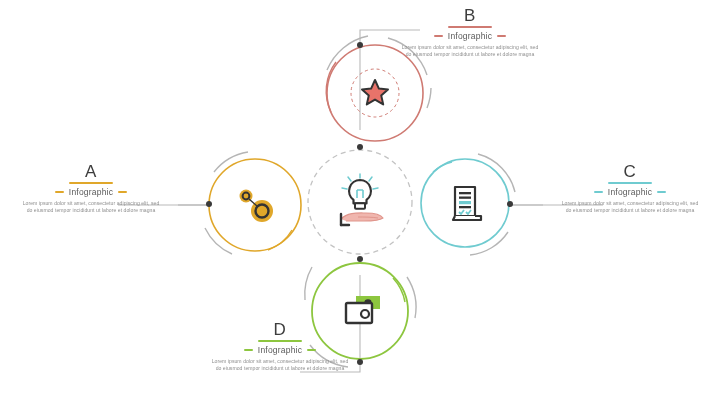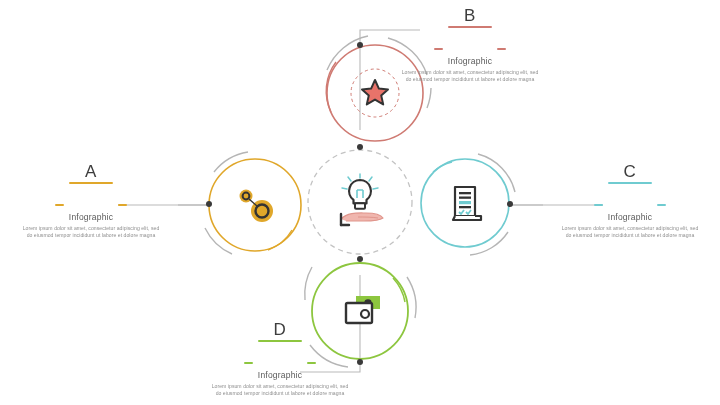--- a/index.html
+++ b/index.html
@@ -10,21 +10,21 @@
 
   svg.layer{position:absolute;left:0;top:0;width:720px;height:405px;overflow:visible;}
 
   
   .block{position:absolute;width:170px;text-align:center;}
   .letter{font-size:17px;line-height:19px;color:#3d3d3d;font-weight:400;
           letter-spacing:.5px;font-family:"Liberation Sans",sans-serif;}
   .rule{height:2px;width:44px;margin:1px auto 3px auto;border-radius:1px;}
   .sub-row{display:flex;align-items:center;justify-content:center;gap:5px;}
   .sub-dash{width:9px;height:2px;border-radius:1px;display:block;}
-  .sub{font-size:8.5px;color:#5a5a5a;letter-spacing:.2px;white-space:nowrap;margin-top:25px;}
+  .sub{font-size:8.5px;color:#5a5a5a;letter-spacing:.2px;white-space:nowrap;}
   .body-txt{font-size:5.1px;line-height:7.4px;color:#8e8e8e;margin-top:3px;
             padding:0 14px;letter-spacing:.05px;}
 
   #block-a{left:6px;  top:162px;}
   #block-b{left:385px;top:6px;}
   #block-c{left:545px;top:162px;}
   #block-d{left:195px;top:320px;}
 </style>
 </head>
 <body>

